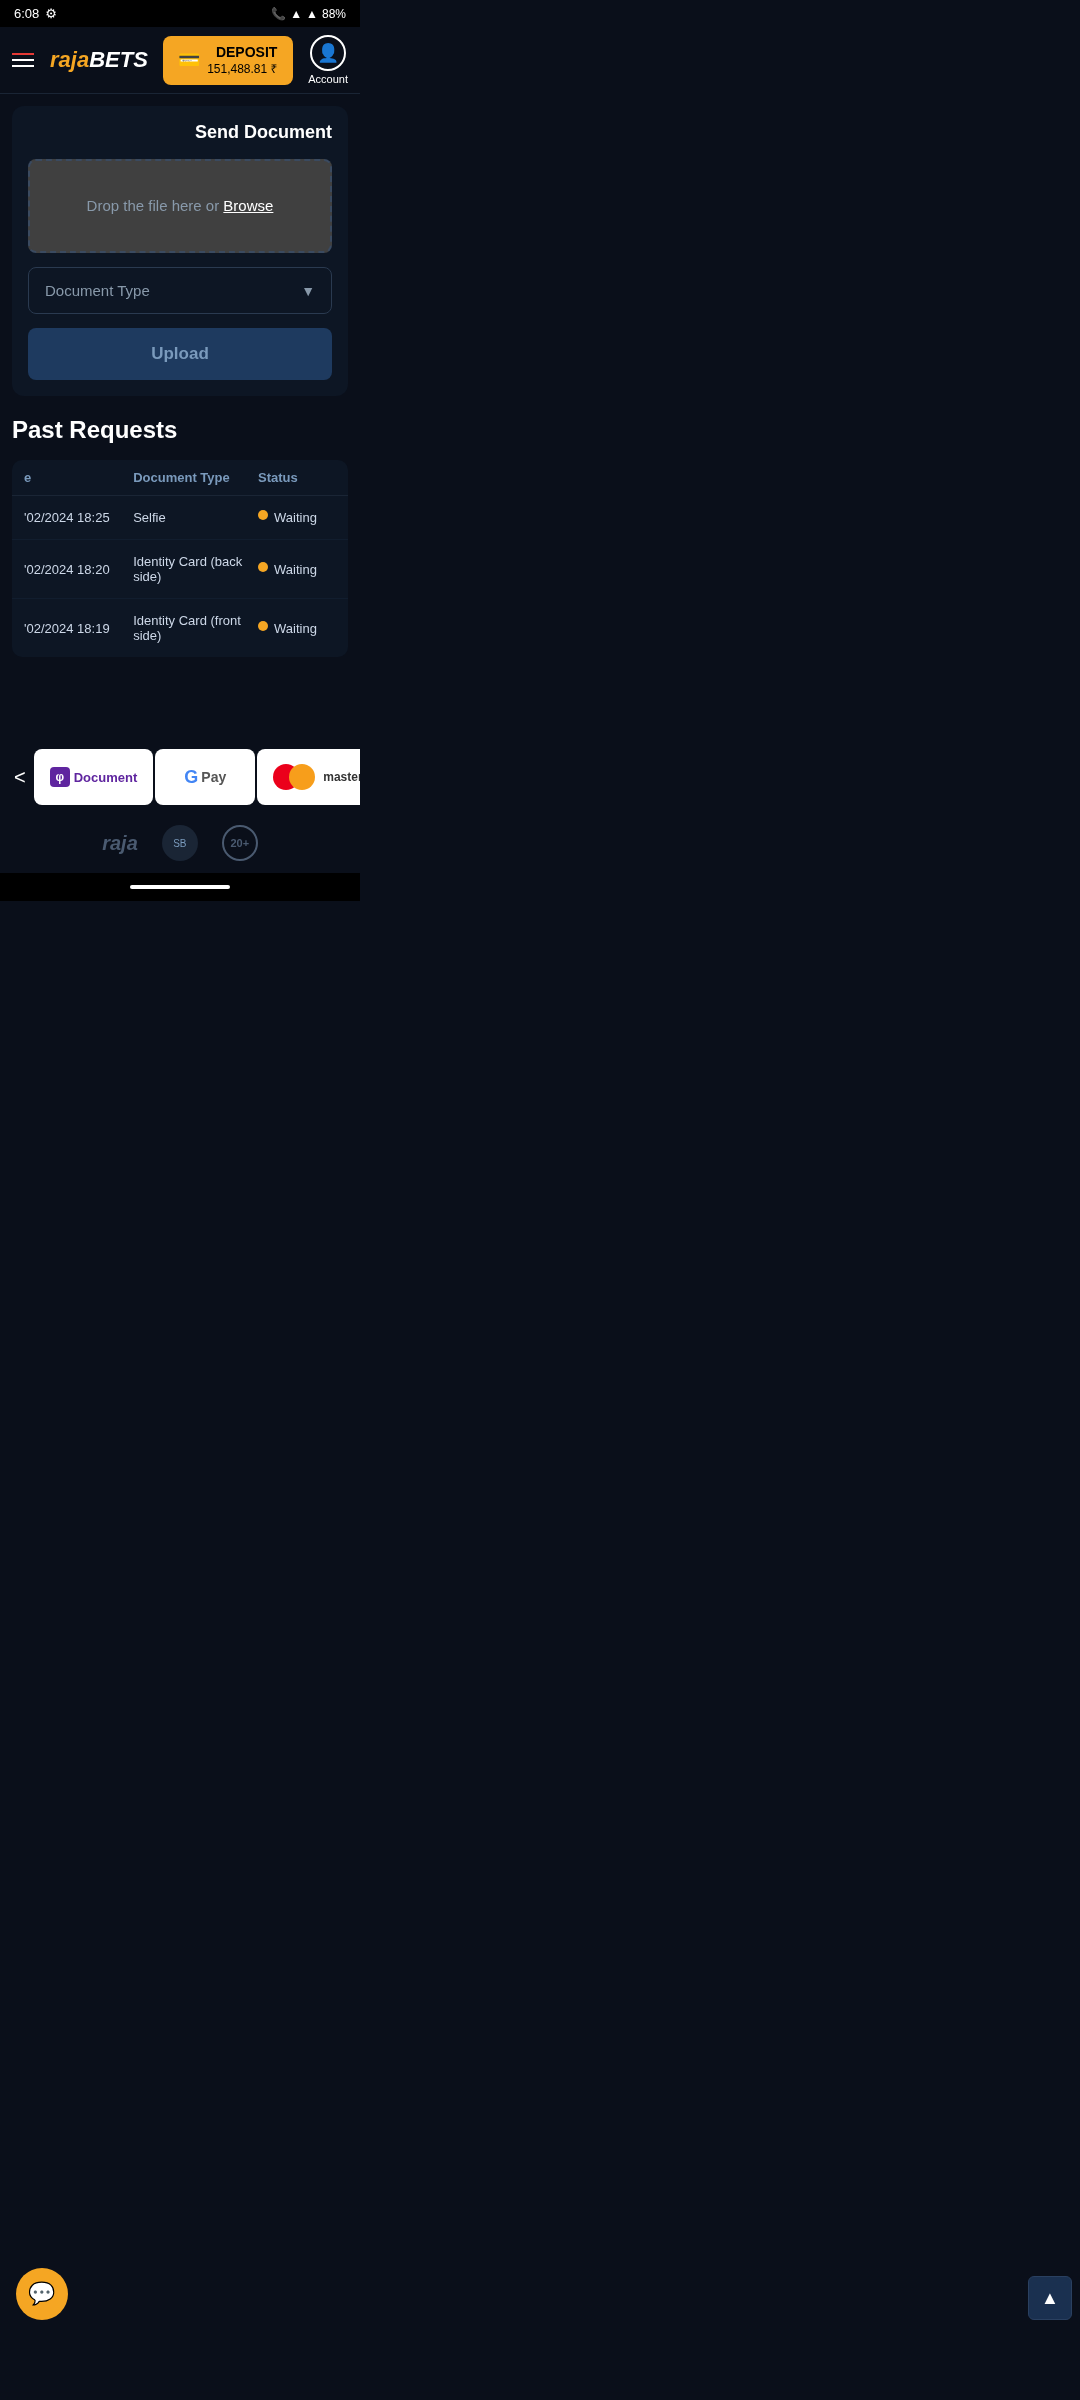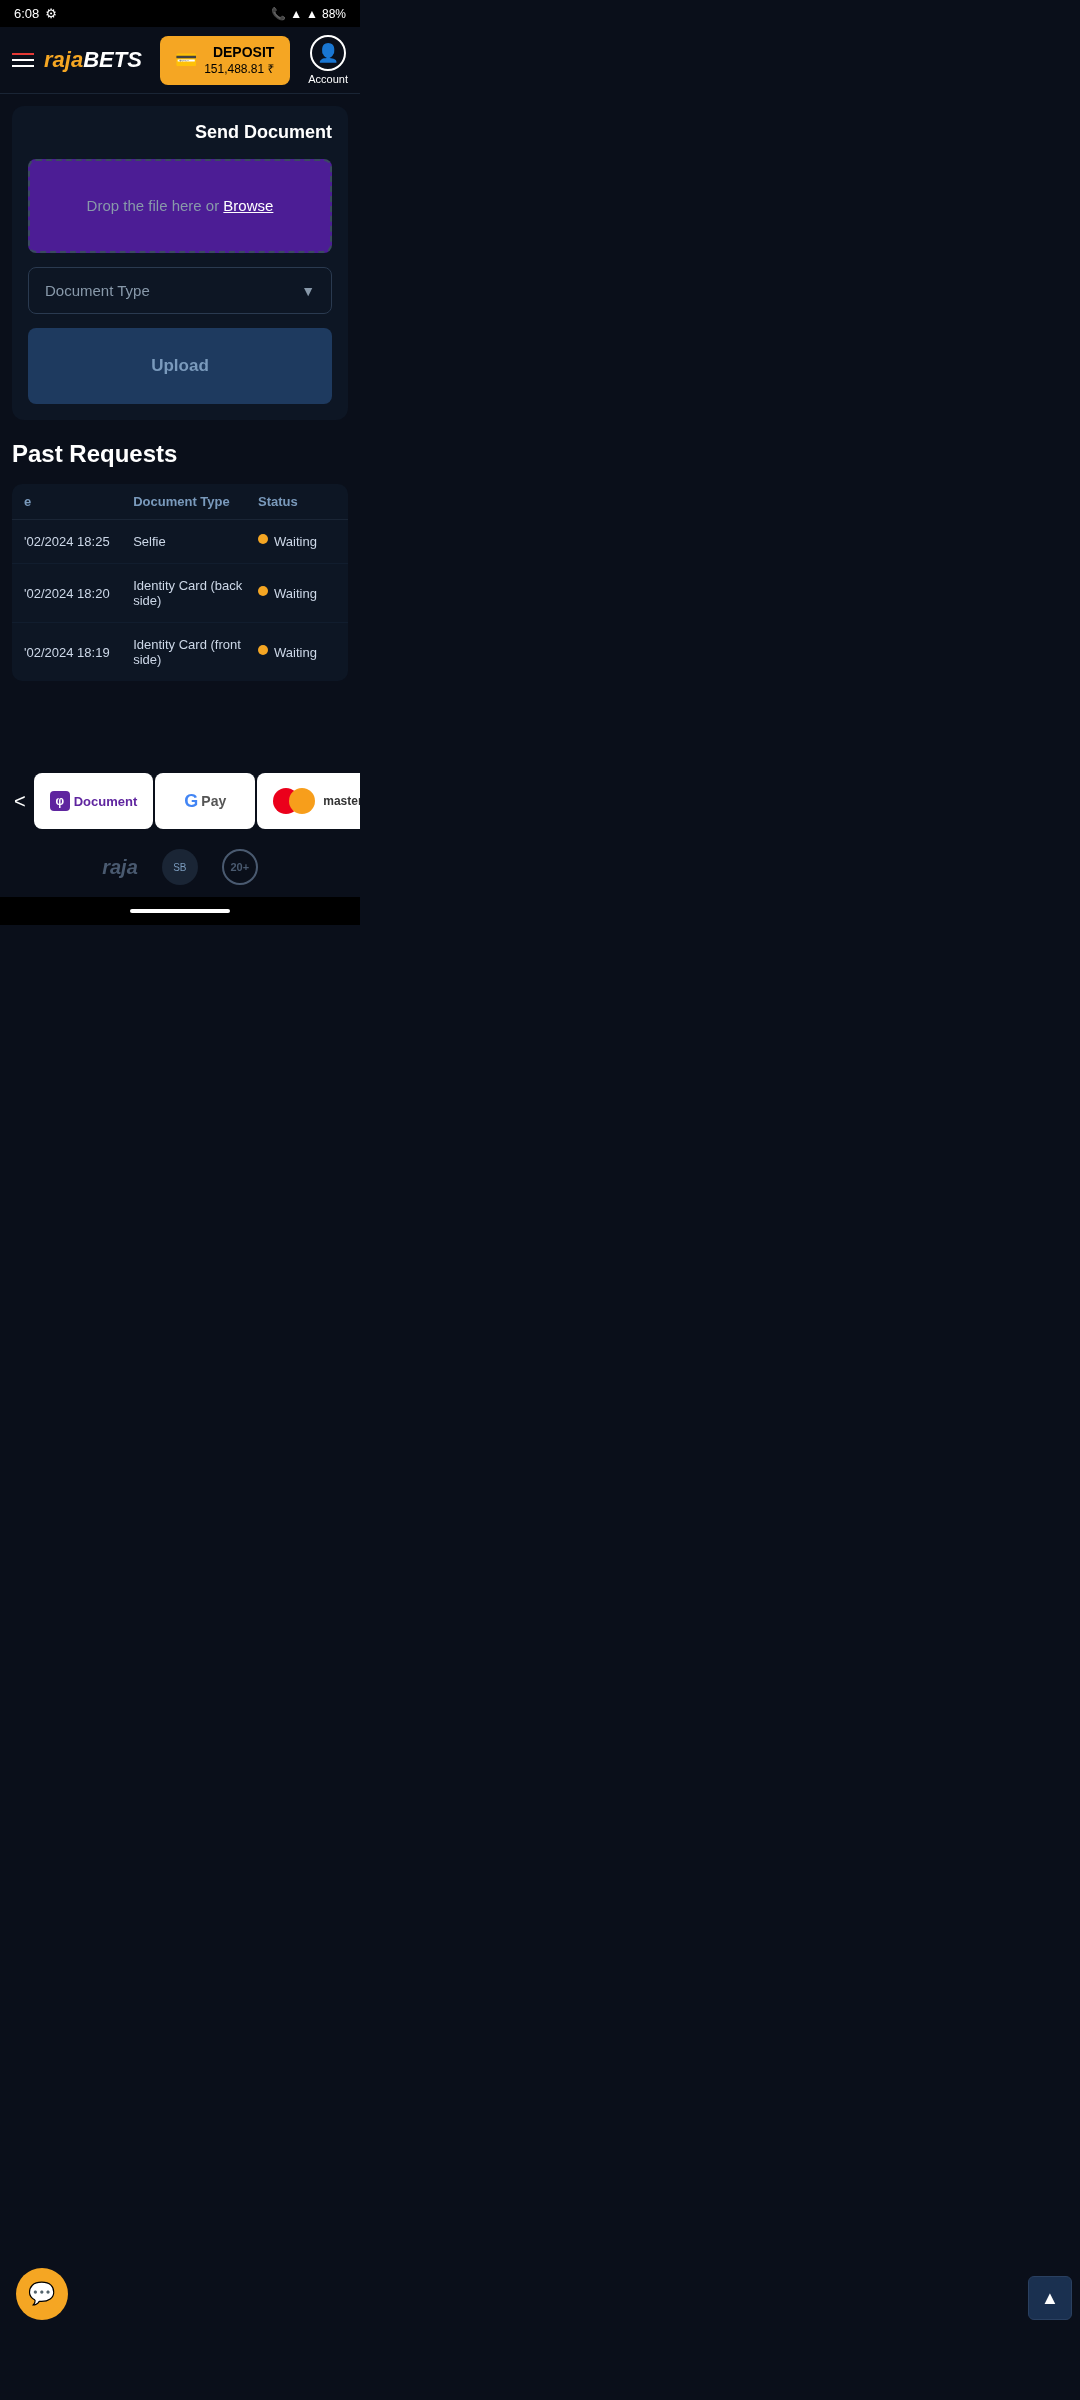--- a/index.html
+++ b/index.html
@@ -29,21 +29,21 @@
 
     
     .header {
       background: #0a0f1a;
       display: flex;
       align-items: center;
       justify-content: space-between;
       padding: 8px 12px;
       border-bottom: 1px solid #1a2535;
     }
-    .header-left { display: flex; align-items: center; gap: 10px; }
+    .header-left { display: flex; align-items: center; gap: 16px; }
     .hamburger { display: flex; flex-direction: column; gap: 4px; cursor: pointer; }
     .hamburger span { width: 22px; height: 2px; background: #fff; display: block; }
     .hamburger span:first-child { background: #e53935; }
     .logo { font-size: 22px; font-weight: 900; color: #f5a623; font-style: italic; }
     .logo span { color: #f5a623; }
 
     .deposit-btn {
       background: #f5a623;
       border: none;
       border-radius: 8px;
@@ -94,21 +94,21 @@
       margin-bottom: 16px;
     }
 
     
     .drop-zone {
       border: 2px dashed #3a4a60;
       border-radius: 8px;
       padding: 36px 20px;
       text-align: center;
       margin-bottom: 14px;
-      background: #4c1d95;
+      background: #404040;
     }
     .drop-zone-text {
       font-size: 15px;
       color: #8899aa;
     }
     .drop-zone-text a {
       color: #fff;
       text-decoration: underline;
     }
 
@@ -128,21 +128,21 @@
       margin-bottom: 14px;
     }
     .chevron-down { font-size: 14px; color: #8899aa; }
 
     
     .upload-btn {
       width: 100%;
       background: #1e3a5f;
       border: none;
       border-radius: 8px;
-      padding: 28px;
+      padding: 16px;
       color: #7a9abc;
       font-size: 17px;
       font-weight: 600;
       cursor: pointer;
     }
 
     
     .past-requests-section {
       padding: 8px 12px 16px;
     }

